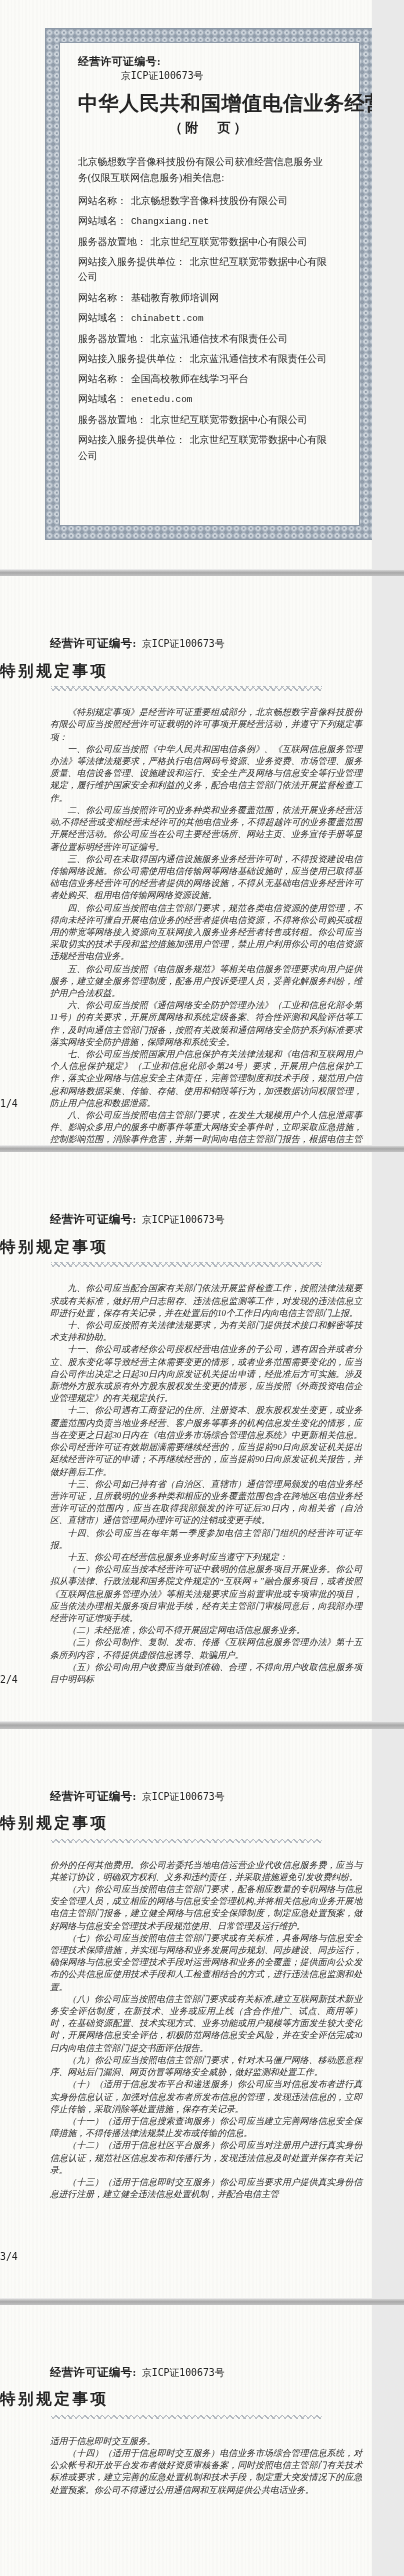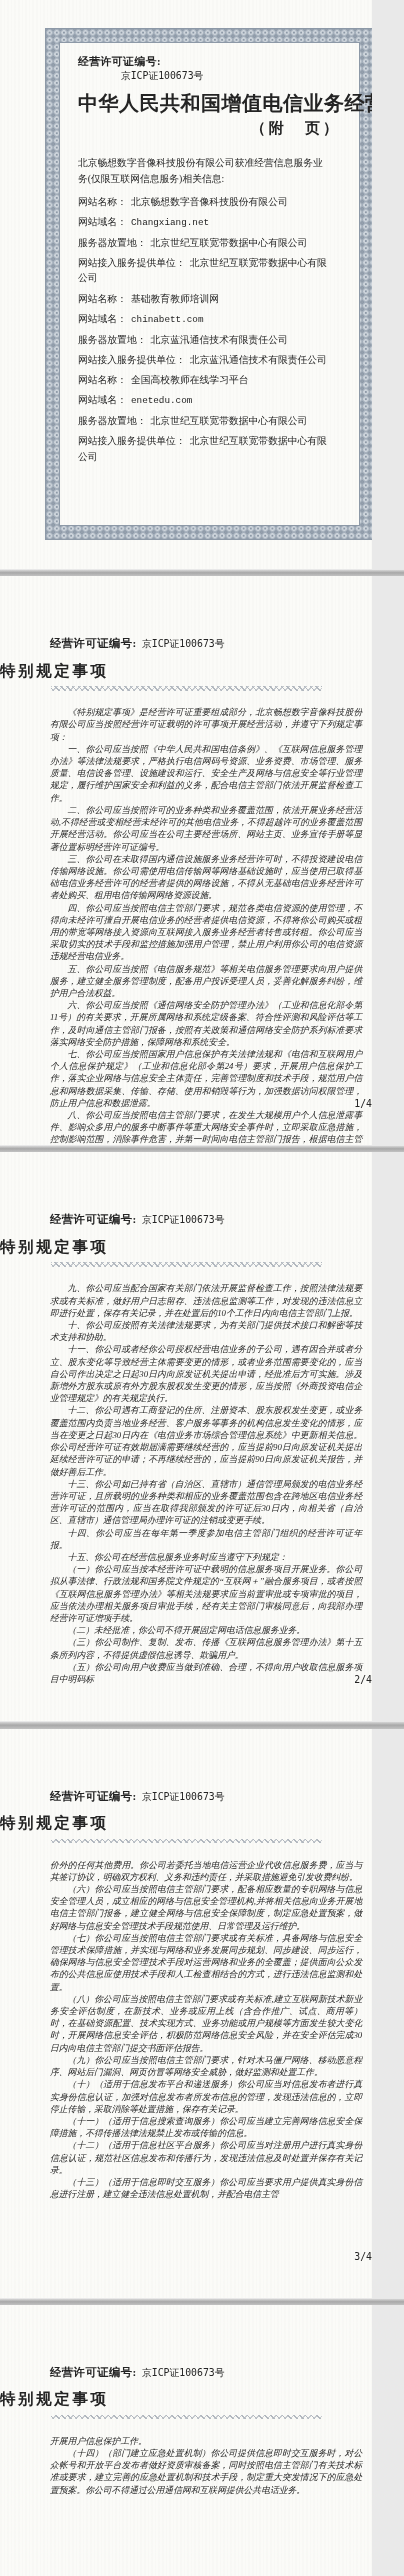--- a/index.html
+++ b/index.html
@@ -23,40 +23,40 @@
     background-color:#c3cbd4;
     background-image:
       repeating-radial-gradient(circle at 3.6px 3.6px,#8d99a7 0 0.8px,var(--pattern_light) 1.3px 2.3px,var(--pattern) 2.8px 3.6px);
     background-size:7.2px 7.2px;}
   .cert-inner{width:100%;height:100%;box-sizing:border-box;background:var(--page_bg);
     background-image:repeating-linear-gradient(90deg,rgba(0,0,0,.012) 0 1.5px,transparent 1.5px 3.6px);
     border:0.5px solid #8d99a7;padding:11.3px 17.5px;}
   .cert-no-label{font-size:10.8px;font-weight:700;letter-spacing:0.5px;}
   .cert-no-value{margin:1px 0 0 43px;font-family:"DejaVu Sans Mono","Liberation Mono",monospace;font-size:9.8px;}
   .cert-title{margin:7.2px 0 2.1px;text-align:left;font-size:20px;font-weight:700;letter-spacing:0.5px;white-space:nowrap;}
-  .cert-subtitle{text-align:right;font-size:15px;font-weight:700;letter-spacing:3.1px;}
+  .cert-subtitle{text-align:center;font-size:13px;font-weight:700;letter-spacing:3.1px;}
   .cert-intro{width:253px;margin:17.5px 0 7.2px;font-size:9.8px;line-height:15.5px;}
   .cert-fields p{width:258px;margin:0 0 4.6px;font-size:9.8px;line-height:15.5px;}
   .cert-fields .f-label{margin-right:4.1px;}
   .cert-fields p.mono .f-value{font-family:Liberation Mono, monospace;font-size:9.3px;}
 
   
   .prov{box-sizing:border-box;padding-top:60px;}
   .prov-head{display:flex;align-items:flex-start;margin-left:50px;}
   .prov-head .no-label{font-size:11.3px;font-weight:700;letter-spacing:0.5px;}
   .prov-head .no-value{margin:2.1px 0 0 5.2px;font-family:"DejaVu Sans Mono","Liberation Mono",monospace;font-size:9.8px;}
   .prov-title{margin:9.3px 0 0;text-align:left;font-size:15.5px;font-weight:700;letter-spacing:2.6px;}
   .rule-zigzag{width:271px;height:4.6px;margin:4.6px auto 0;opacity:.75;
     background:
       repeating-linear-gradient(45deg,transparent 0 1.5px,#9aa2ac 1.5px 2.6px,transparent 2.6px 4.1px),
       repeating-linear-gradient(-45deg,transparent 0 1.5px,#b4bac2 1.5px 2.6px,transparent 2.6px 4.1px);}
   .prov-body{margin:15.5px 9.8px 0 50px;font-size:8.8px;line-height:12.2px;text-align:justify;font-style:italic;}
   .prov-body p{margin:0;text-indent:2em;}
   .pg-cont .prov-body p:first-child{text-indent:0;}
-  .prov-footer{position:absolute;left:0;right:0;bottom:36px;text-align:right;
+  .prov-footer{position:absolute;left:0;right:0;bottom:36px;text-align:left;
     font-family:"DejaVu Sans Mono","Liberation Mono",monospace;font-size:9.8px;}
 </style>
 </head>
 <body>
 
 <div class="canvas">
 
   <section class="page">
     <div class="cert-frame">
       <div class="cert-inner">
@@ -183,20 +183,20 @@
   <div class="page-sep"></div>
 
   <section class="page prov pg-cont">
     <div class="prov-head">
       <span class="no-label">经营许可证编号:</span>
       <span class="no-value">京ICP证100673号</span>
     </div>
     <div class="prov-title">特别规定事项</div>
     <div class="rule-zigzag"></div>
     <div class="prov-body">
-        <p>开展用户信息保护工作。</p>
-        <p>（十四）（部门建立应急处置机制）你公司提供信息即时交互服务时，对公众帐号和开放平台发布者做好资质审核备案，同时按照电信主管部门有关技术标准或要求，建立完善的应急处置机制和技术手段，制定重大突发情况下的应急处置预案。你公司不得通过公用通信网和互联网提供公共电话业务。</p>
+        <p>适用于信息即时交互服务。</p>
+        <p>（十四）（适用于信息即时交互服务）电信业务市场综合管理信息系统，对公众帐号和开放平台发布者做好资质审核备案，同时按照电信主管部门有关技术标准或要求，建立完善的应急处置机制和技术手段，制定重大突发情况下的应急处置预案。你公司不得通过公用通信网和互联网提供公共电话业务。</p>
       </div>
 
   </section>
 
 </div>
 
 
 </body></html>

